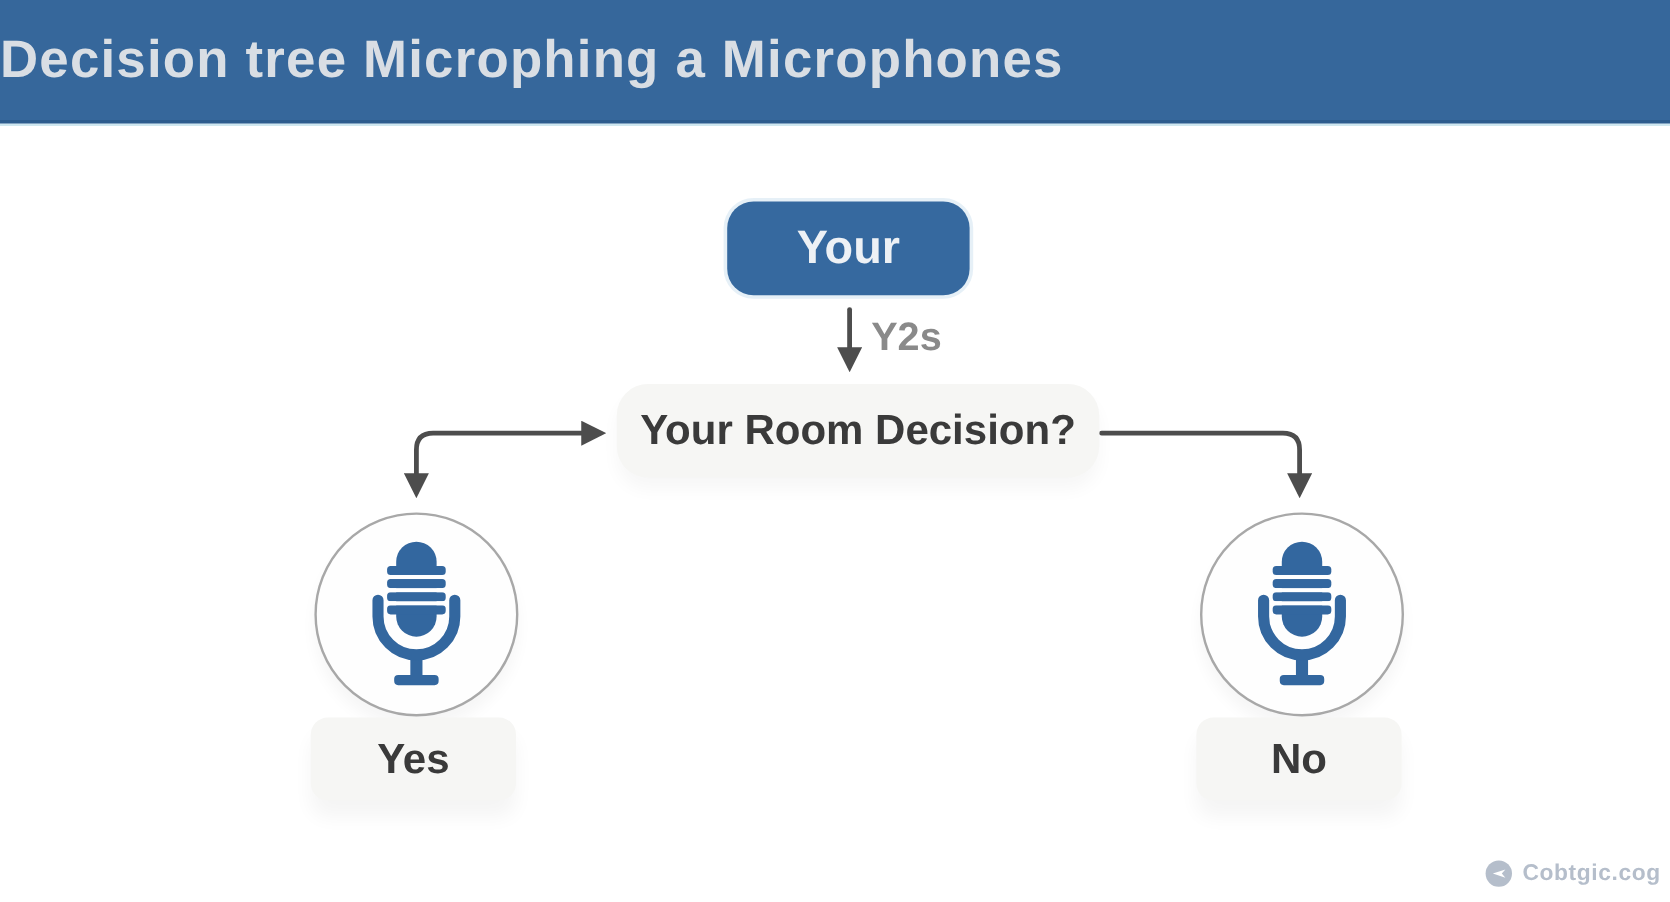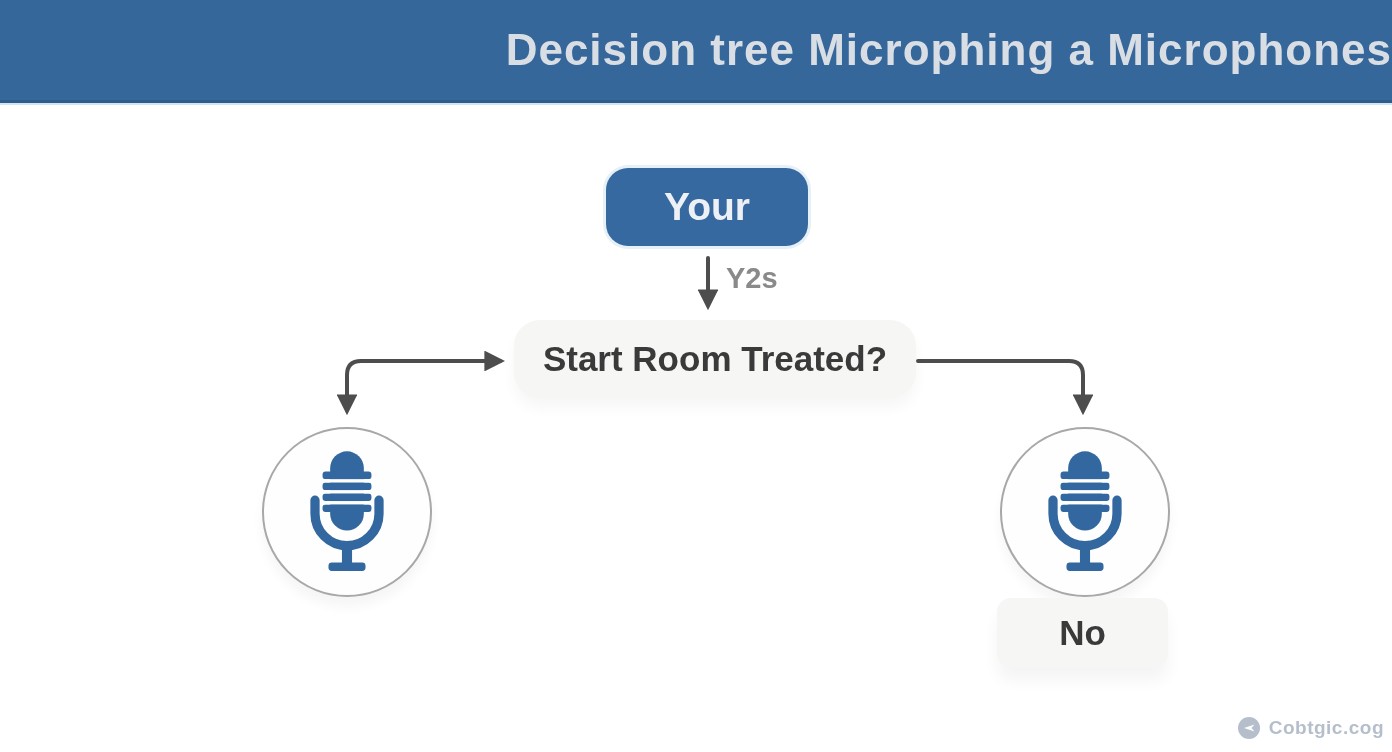--- a/index.html
+++ b/index.html
@@ -6,21 +6,21 @@
   .canvas {
     position:relative; width:1392px; height:752px; overflow:hidden;
     background:#ffffff;
     font-family:"Liberation Sans","DejaVu Sans",sans-serif;
   }
 
   
   .header {
     position:absolute; left:0; top:0; width:1392px; height:100px;
     background:#36679b; border-bottom:3px solid #2d5c8d;
-    display:flex; align-items:center; justify-content:flex-end;
+    display:flex; align-items:center; justify-content:flex-start;
   }
   .header-edge {
     position:absolute; left:0; top:103px; width:1392px; height:2px;
     background:#cfe7ef;
   }
   .title {
     color:#d9dee4; font-size:44px; font-weight:700; letter-spacing:1px;
   }
 
   
@@ -33,21 +33,21 @@
   }
   .question-box {
     position:absolute; left:514px; top:320px; width:402px; height:78px;
     background:#f6f6f4; border-radius:26px;
     display:flex; align-items:center; justify-content:center;
     color:#3a3a3a; font-size:35px; font-weight:700;
     box-shadow:0 10px 14px rgba(0,0,0,0.035);
   }
   .edge-label {
     position:absolute; left:726px; top:262px;
-    color:#8a8a8a; font-size:29px; font-weight:600;
+    color:#8a8a8a; font-size:33px; font-weight:600;
   }
   .mic-circle {
     position:absolute; top:427px; width:166px; height:166px;
     border-radius:50%; border:2.5px solid #a8a8a8; background:#fefefe;
     display:flex; align-items:center; justify-content:center;
     box-shadow:0 10px 12px rgba(0,0,0,0.04);
   }
   .mic-circle.left  { left:262px; }
   .mic-circle.right { left:1000px; }
   .option-box {
@@ -97,21 +97,21 @@
     <path d="M 918 361 H 1069 Q 1083 361 1083 375 V 410" fill="none" stroke-width="4" stroke-linecap="round" marker-end="url(#ah)" stroke="#4d4d4d"></path>
   </svg>
 
   <div class="start-btn">
     <span>Your</span>
   </div>
 
   <div class="edge-label">Y2s</div>
 
   <div class="question-box">
-    <span>Start Room Treated?</span>
+    <span>Your Room Decision?</span>
   </div>
 
   <div class="mic-circle left">
     <svg width="102" height="128" viewBox="0 0 120 152">
       <g fill="#33679f">
         <rect x="40" y="4" width="40" height="94" rx="20"></rect>
         <rect x="31" y="28" width="58" height="9" rx="3.5"></rect>
         <rect x="31" y="41" width="58" height="9" rx="3.5"></rect>
         <rect x="31" y="54" width="58" height="9" rx="3.5"></rect>
         <rect x="31" y="67" width="58" height="9" rx="3.5"></rect>
@@ -140,20 +140,23 @@
       </g>
       <g fill="#ffffff">
         <rect x="28" y="37" width="64" height="4"></rect>
         <rect x="28" y="50" width="64" height="4"></rect>
         <rect x="28" y="63" width="64" height="4"></rect>
       </g>
       <path d="M 22 62 V 78 A 38 38 0 0 0 98 78 V 62" fill="none" stroke-width="11" stroke-linecap="round" stroke="#33679f"></path>
     </svg>
   </div>
 
+  <div class="option-box left">
+    <span>Yes</span>
+  </div>
   <div class="option-box right">
     <span>No</span>
   </div>
 
   <div class="watermark">
     <svg width="24" height="24" viewBox="0 0 24 24">
       <circle cx="12" cy="12" r="11" fill="#b5becb"></circle>
       <path d="M17.5 8.5 L7 12 L17.5 15.5 L14.5 12 Z" fill="#ffffff"></path>
     </svg>
     <span>Cobtgic.cog</span>

